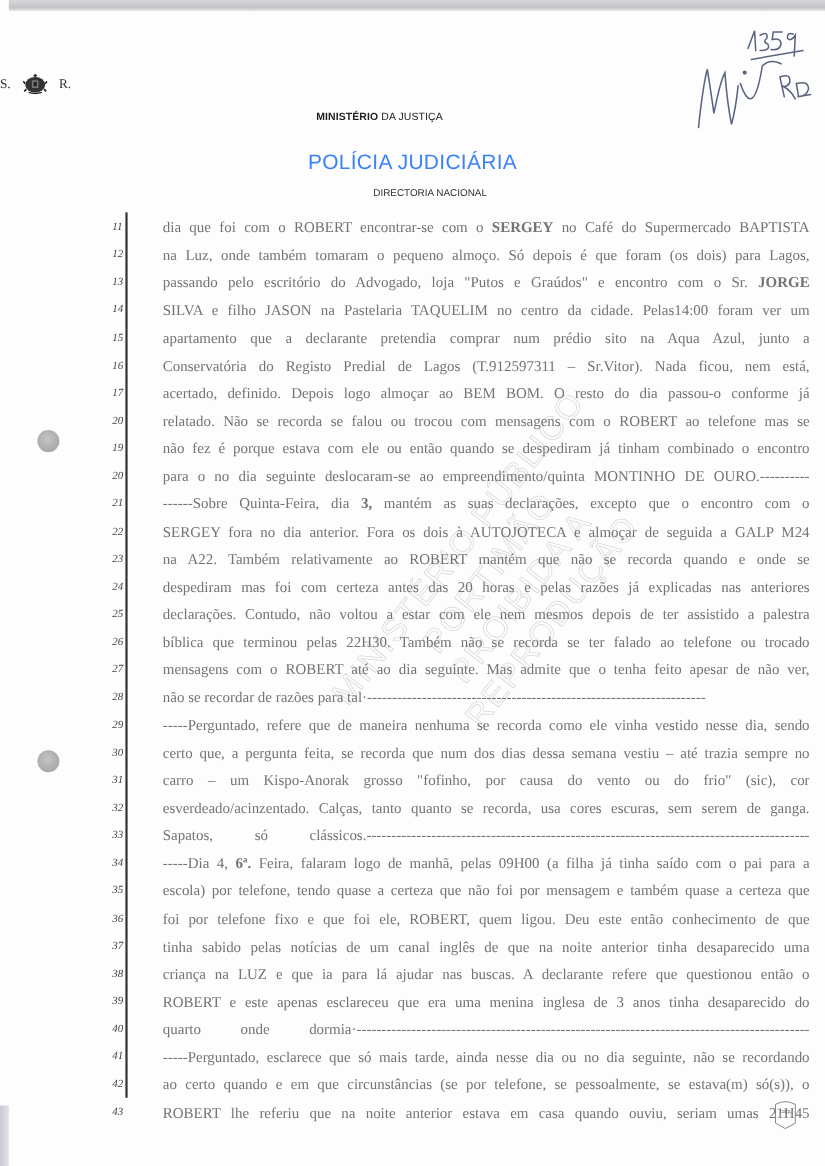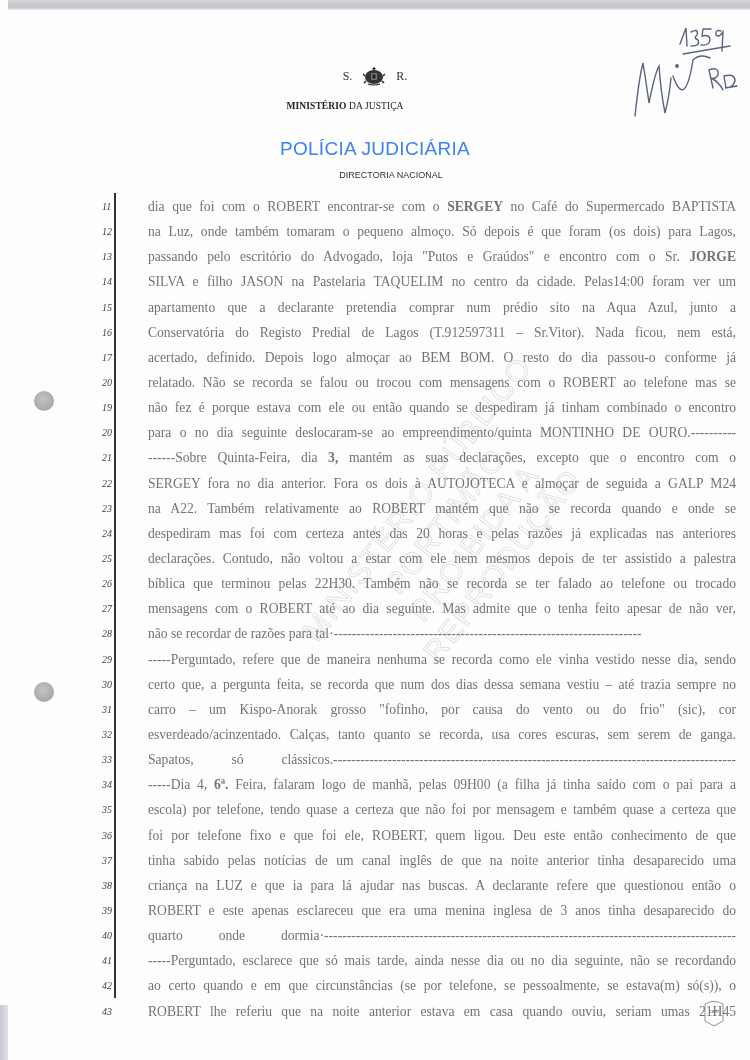--- a/index.html
+++ b/index.html
@@ -16,28 +16,28 @@
   .left-edge {
     position: absolute; left: 0; top: 1005px; width: 8px; height: 55px;
     background: linear-gradient(to right, #c8cad0, #e0e2e6);
   }
   .punch {
     position: absolute; left: 34px; width: 20px; height: 20px; border-radius: 50%;
     background: radial-gradient(circle at 45% 40%, #c4c4c4, #a8a8a8 70%, #b8b8b8);
   }
   .punch.p1 { top: 391px; }
   .punch.p2 { top: 682px; }
-  .emblem-row { position: absolute; top: 66px; left: 0; width: 750px; text-align: center; font-size: 12px; }
+  .emblem-row { position: absolute; top: 66px; left: 0; width: 750px; font-size: 12px; }
   .emblem-row .sr { display: inline-block; vertical-align: middle; color: #333; }
   .emblem {
     display: inline-block; vertical-align: middle; width: 22px; height: 20px; margin: 0 8px;
   }
   .ministry {
     position: absolute; top: 101px; left: 0; width: 690px; text-align: center;
-    font-family: Liberation Serif, serif; font-size: 9.5px; color: #222; letter-spacing: 0.1px;
+    font-family: Liberation Sans, sans-serif; font-size: 9.5px; color: #222; letter-spacing: 0.1px;
   }
   .ministry b { font-weight: bold; }
   .pj {
     position: absolute; top: 138px; left: 0; width: 750px; text-align: center;
     font-family: "Liberation Sans", sans-serif; font-size: 19px; color: #3b82f6; letter-spacing: 0.3px;
   }
   .dn {
     position: absolute; top: 170px; left: 16px; width: 750px; text-align: center;
     font-family: "Liberation Sans", sans-serif; font-size: 9px; color: #333;
   }

